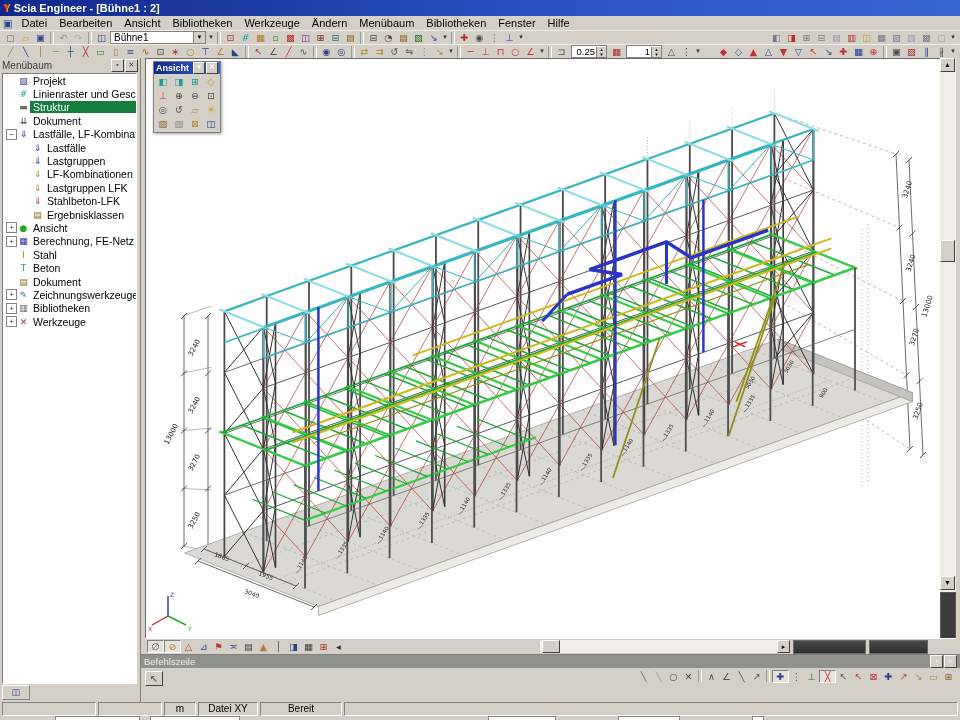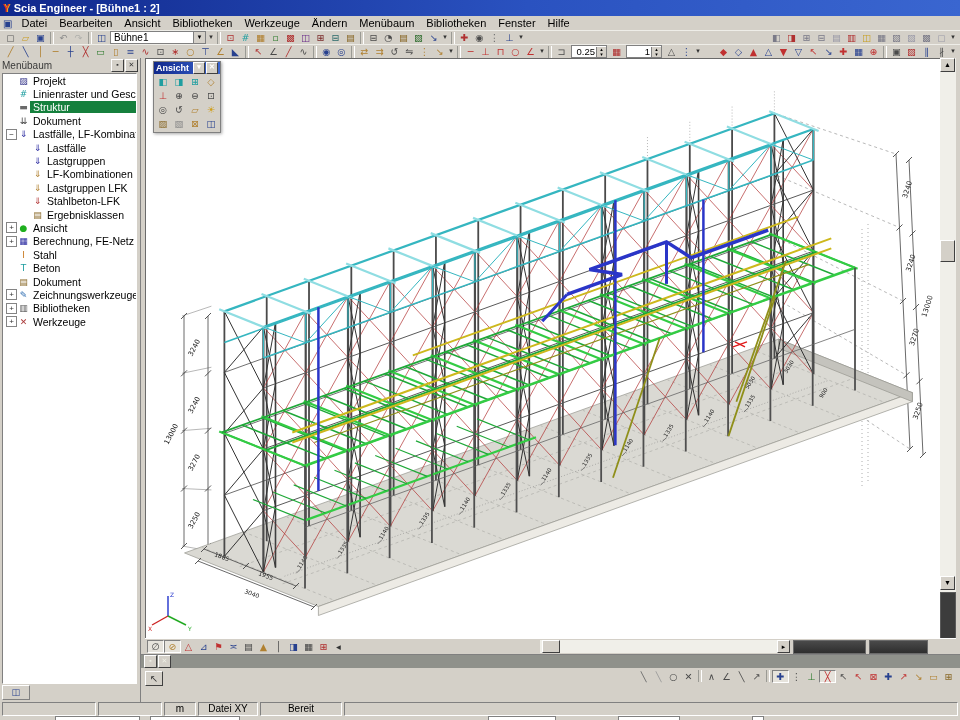--- a/index.html
+++ b/index.html
@@ -889,20 +889,21 @@
     <div class="hscroll">
       <div class="hs-thumb"></div>
       <div class="hs-btn">▸</div>
     </div>
     <div class="mini-dark" style="left:648px;width:73px;"></div>
     <div class="mini-dark" style="left:724px;width:59px;"></div>
   </div>
 
   <div class="cmdpanel">
     <div class="cmd-head">
+      <span class="title">Befehlszeile</span>
       <span class="ph-btn">▪</span>
       <span class="ph-btn">✕</span>
     </div>
     <div class="cmd-cursor">↖</div>
     <div class="snap-row" id="snap-row">
         <div class="tbtn" style="color: rgb(102, 102, 102);">╲</div>
         <div class="tbtn" style="color: rgb(153, 153, 153);">╲</div>
         <div class="tbtn" style="color: rgb(74, 74, 74);">○</div>
         <div class="tbtn" style="color: rgb(74, 74, 74);">✕</div>
         <div class="tsep"></div>

